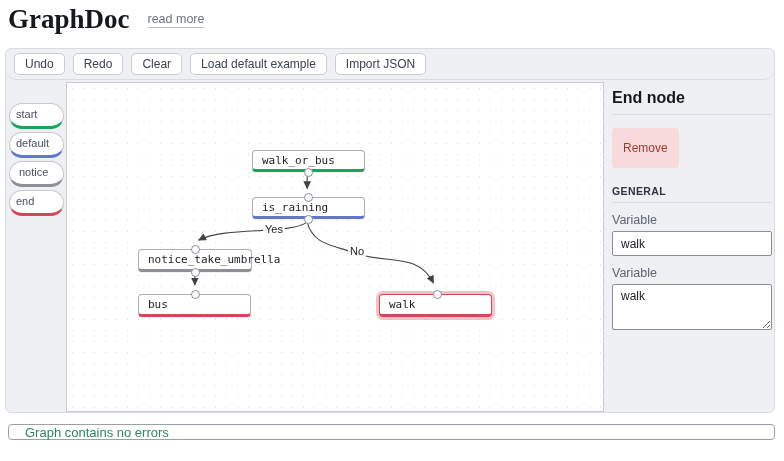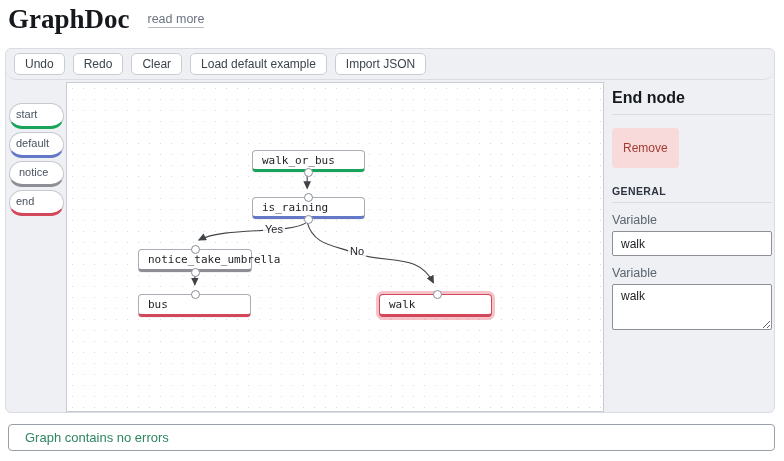--- a/index.html
+++ b/index.html
@@ -35,21 +35,21 @@
   
   .panel { position: absolute; left: 606px; top: 40px; width: 160px; }
   .panel-title { font-size: 16px; font-weight: bold; color: #15181c; padding-bottom: 7px; border-bottom: 1px solid #d9dce2; }
   .remove-btn { margin-top: 13px; background: #f9dada; color: #a03c36; border: none; border-radius: 4px; font-size: 12px; padding: 13px 11px; font-family: "Liberation Sans", sans-serif; cursor: pointer; }
   .section-title { margin-top: 17px; font-size: 10.5px; font-weight: bold; letter-spacing: 0.4px; color: #2e3440; padding-bottom: 5px; border-bottom: 1px solid #d9dce2; }
   .field-label { margin-top: 10px; font-size: 12.5px; color: #5b6470; }
   .field-input { margin-top: 4px; width: 100%; height: 25px; border: 1px solid #8b9097; border-radius: 2px; background: #fff; font-size: 12px; color: #1c1e22; padding: 0 8px; font-family: "Liberation Sans", sans-serif; }
   .field-textarea { margin-top: 4px; width: 100%; height: 46px; border: 1px solid #8b9097; border-radius: 2px; background: #fff; font-size: 12px; color: #1c1e22; padding: 4px 8px; font-family: "Liberation Sans", sans-serif; resize: both; }
 
   
-  .status { position: absolute; left: 8px; top: 424px; width: 767px; height: 27px; background: #fff; border: 1px solid #9aa0a7; border-radius: 4px; display: flex; align-items: center; padding-left: 16px; font-size: 13px; }
+  .status { position: absolute; left: 8px; top: 424px; width: 767px; height: 16px; background: #fff; border: 1px solid #9aa0a7; border-radius: 4px; display: flex; align-items: center; padding-left: 16px; font-size: 13px; }
 </style>
 </head>
 <body>
 
 <div class="header">
   <div class="title">GraphDoc</div>
   <a class="read-more">read more</a>
 </div>
 
 <div class="app">

